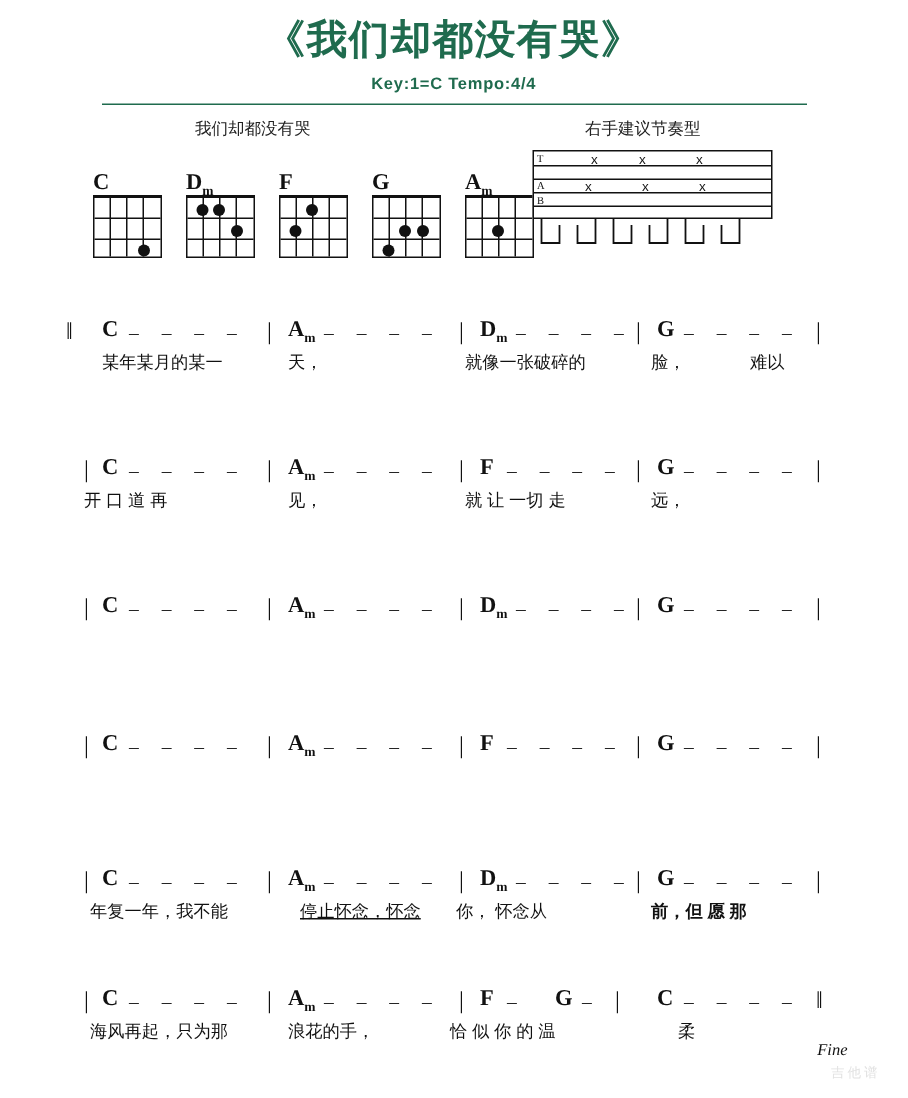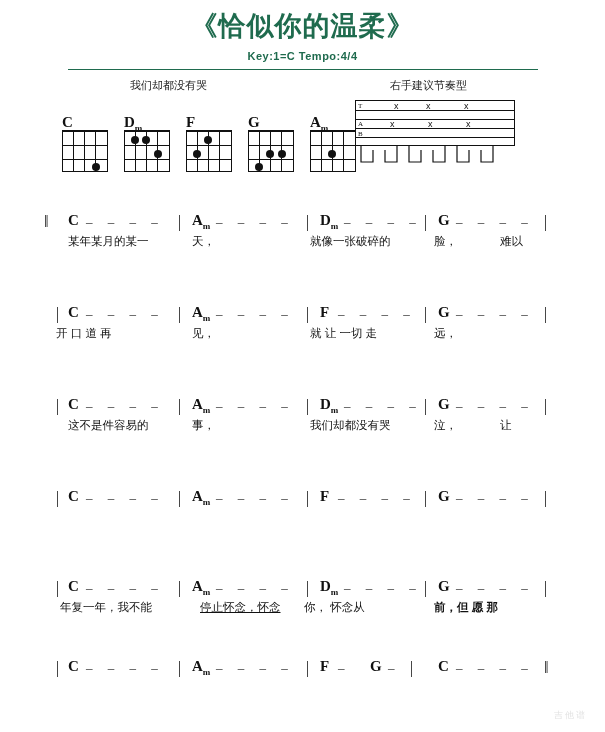--- a/index.html
+++ b/index.html
@@ -117,21 +117,21 @@
     font-style:italic;color:#111;
   }
   .watermark{
     position:absolute;right:18px;bottom:10px;
     font-size:9px;color:#e2e2e2;letter-spacing:2px;
   }
 </style>
 </head>
 <body>
 
-<div class="title">《恰似你的温柔》</div>
+<div class="title">《我们却都没有哭》</div>
 <div class="subtitle">Key:1=C  Tempo:4/4</div>
 <div class="rule"></div>
 
 <div class="sectionheads">
   <div class="sec-left">我们却都没有哭</div>
   <div class="sec-right">右手建议节奏型</div>
 </div>
 
 <div class="chords">
 
@@ -287,27 +287,20 @@
     <span class="ch" style="left:192px;"><span>A</span><sub>m</sub></span>
     <span class="dashes" style="left:216px;">– – – –</span>
     <span class="bar" style="left:306px;">|</span>
     <span class="ch" style="left:320px;"><span>D</span><sub>m</sub></span>
     <span class="dashes" style="left:344px;">– – – –</span>
     <span class="bar" style="left:424px;">|</span>
     <span class="ch" style="left:438px;"><span>G</span><sub></sub></span>
     <span class="dashes" style="left:456px;">– – – –</span>
     <span class="bar" style="left:544px;">|</span>
   </div>
-  <div class="lyricline">
-    <span class="ly" style="left:68px;">这不是件容易的</span>
-    <span class="ly" style="left:192px;">事，</span>
-    <span class="ly" style="left:310px;">我们却都没有哭</span>
-    <span class="ly" style="left:434px;">泣，</span>
-    <span class="ly" style="left:500px;">让</span>
-  </div>
 </div>
 
 <div class="line-block" style="position:absolute;left:0;top:488px;width:605px;">
   <div class="chordline">
     <span class="bar" style="left:56px;">|</span>
     <span class="ch" style="left:68px;"><span>C</span><sub></sub></span>
     <span class="dashes" style="left:86px;">– – – –</span>
     <span class="bar" style="left:178px;">|</span>
     <span class="ch" style="left:192px;"><span>A</span><sub>m</sub></span>
     <span class="dashes" style="left:216px;">– – – –</span>
@@ -356,15 +349,22 @@
     <span class="bar" style="left:306px;">|</span>
     <span class="ch" style="left:320px;"><span>F</span><sub></sub></span>
     <span class="dashes" style="left:338px;">–</span>
     <span class="ch" style="left:370px;"><span>G</span><sub></sub></span>
     <span class="dashes" style="left:388px;">–</span>
     <span class="bar" style="left:410px;">|</span>
     <span class="ch" style="left:438px;"><span>C</span><sub></sub></span>
     <span class="dashes" style="left:456px;">– – – –</span>
     <span class="bar" style="left:544px;">‖</span>
   </div>
+  <div class="lyricline">
+    <span class="ly" style="left:60px;">海风再起，只为那</span>
+    <span class="ly" style="left:192px;">浪花的手，</span>
+    <span class="ly" style="left:300px;">恰  似  你 的  温</span>
+    <span class="ly" style="left:452px;">柔</span>
+    <span class="fine" style="top:14px;">Fine</span>
+  </div>
 </div>
 
 <div class="watermark">吉他谱</div>
 
 </body></html>

